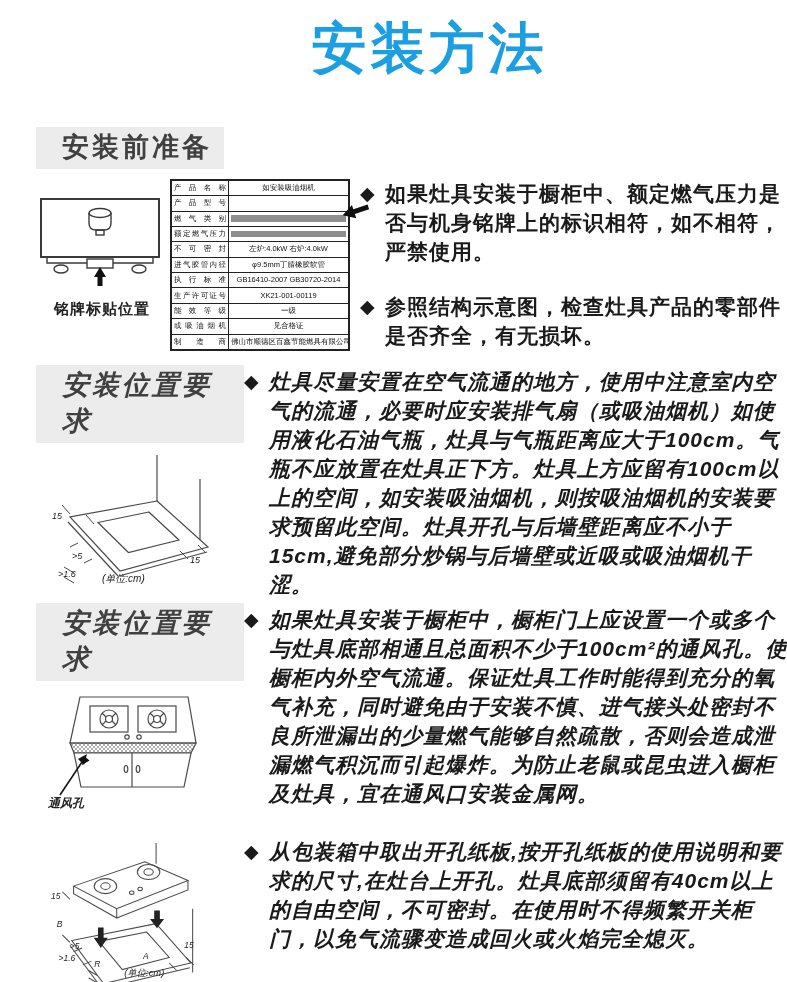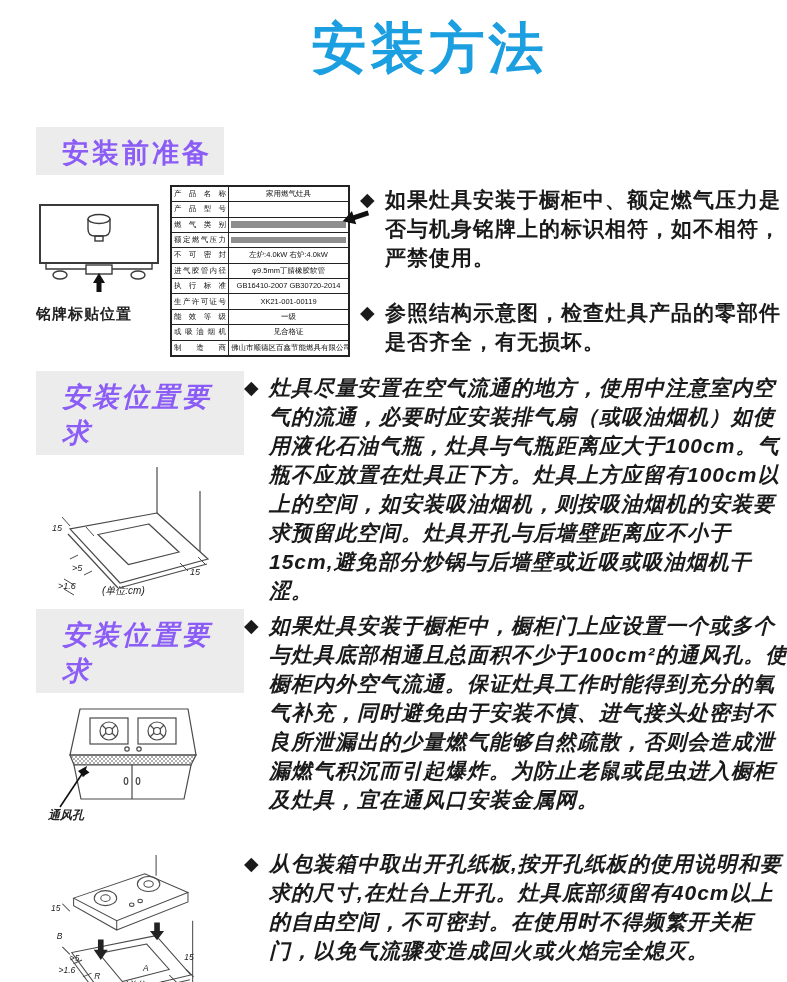--- a/index.html
+++ b/index.html
@@ -1,25 +1,25 @@
 <!DOCTYPE html>
 <html><head>
 <meta charset="utf-8">
 <style>
   html,body{margin:0;padding:0;background:#ffffff;}
   .page{position:relative;width:787px;height:982px;background:#fff;overflow:hidden;
         font-family:"Liberation Sans","DejaVu Sans",sans-serif;color:#1c1c1c;margin-left:36px;}
   h1.title{margin:14px 0 0;text-align:center;color:#1b9fe0;font-size:55px;
            font-weight:700;letter-spacing:4px;line-height:1.25;}
-  .sec-head{display:inline-block;background:#ececec;color:#8b5cf6;font-size:27px;
-            font-weight:700;letter-spacing:3px;padding:8px 12px 4px 26px;}
+  .sec-head{display:inline-block;background:#ececec;color:#404040;font-size:27px;
+            font-weight:700;letter-spacing:3px;padding:2px 12px 4px 26px;}
   
   .sec1{margin-top:44px;}
   .sec1-body{display:flex;margin-top:10px;}
-  .d1-wrap{width:132px;flex:none;margin-top:14px;}
+  .d1-wrap{width:132px;flex:none;margin-top:14px;text-align:center;font-family:Liberation Mono, monospace;}
   .d1-cap{font-size:15px;font-weight:700;margin-top:2px;letter-spacing:1px;color:#222;}
   .np-wrap{flex:none;position:relative;margin-left:2px;}
   table.np{border-collapse:collapse;border:2px solid #222;width:180px;table-layout:fixed;}
   .np td{border:1px solid #222;font-size:7.5px;line-height:1.1;height:10.4px;
          padding:2px 2px;color:#111;overflow:hidden;white-space:nowrap;}
   .np td.lab{width:52px;text-align:justify;text-align-last:justify;}
   .np td.val{text-align:center;}
   .bar{height:6.5px;background:#8e8e8e;margin:1px 0;}
   .pointer{position:absolute;right:-20px;top:22px;}
   
@@ -65,21 +65,21 @@
           <path d="M60.5,93 L65.5,93 L65.5,84 L69,84 L63,74 L57,84 L60.5,84 Z" fill="#111"></path>
         </svg>
         <div class="d1-cap">铭牌标贴位置</div>
       </div>
 
       <div class="np-wrap">
         <table class="np">
           <tbody>
               <tr>
             <td class="lab">产品名称</td>
-            <td class="val">家用燃气灶具</td>
+            <td class="val">如安装吸油烟机</td>
           </tr>
           <tr>
             <td class="lab">产品型号</td>
             <td class="val"></td>
           </tr>
           <tr>
             <td class="lab">燃气类别</td>
             <td class="val">
                   <div class="bar"></div>
                 </td>

